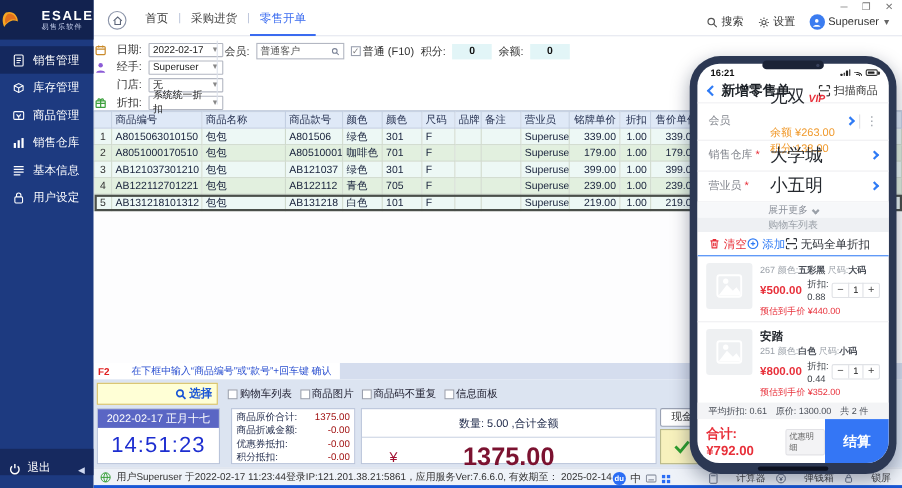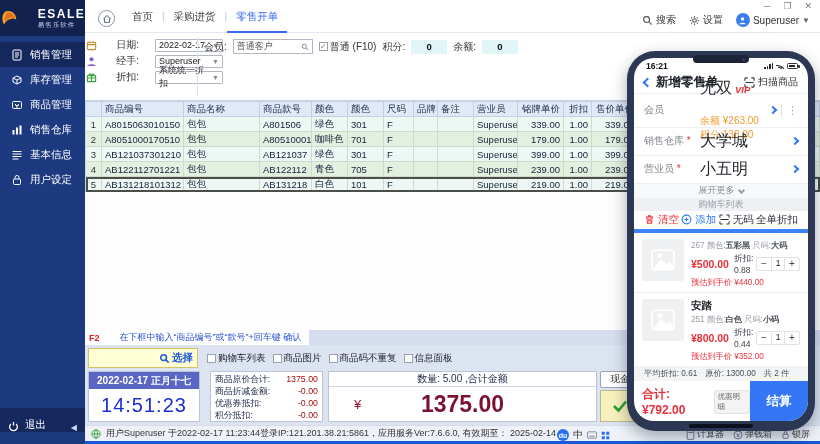--- a/index.html
+++ b/index.html
@@ -30,21 +30,21 @@
   .tab.active{color:#3a6bf0;box-shadow:inset 0 -2px 0 #3a6bf0}
   .tab-sep{color:#b9c2d8;font-size:10px}
   .userbar{position:absolute;right:10px;top:13px;display:flex;align-items:center;gap:13px;font-size:10px;color:#333}
   .userbar .cell{display:flex;align-items:center;gap:3px}
   .avatar{width:14px;height:14px;border-radius:50%;background:#3b7cf0;display:flex;align-items:center;justify-content:center}
   .caret{font-size:8px;color:#666}
 
   
   .form-area{position:absolute;left:85px;top:33px;width:735px;height:66px;background:#fff;z-index:3}
   .fcol{position:absolute;left:0;top:4px}
-  .frow{display:flex;align-items:center;gap:16px;height:16px;margin-bottom:0}
+  .frow{display:flex;align-items:center;gap:6px;height:16px;margin-bottom:0}
   .flabel{font-size:10px;color:#333;width:26px;text-align:right}
   .fselect{width:68px;height:13px;border:1px solid #b3b7c2;border-radius:1px;background:#fff;font-size:9px;color:#222;display:flex;align-items:center;padding:0 3px;justify-content:space-between}
   .fselect .caret{font-size:7px;color:#888}
   .vdiv{position:absolute;left:112px;top:4px;width:1px;height:58px;background:#dde1ea}
   .member-row{position:absolute;left:119px;top:6px;display:flex;align-items:center;gap:6px;font-size:10px;color:#333}
   .member-input{width:80px;height:15px;border:1px solid #b3b7c2;display:flex;align-items:center;justify-content:space-between;padding:0 3px;font-size:9px;color:#555;background:#fff}
   .chk{width:9px;height:9px;border:1px solid #9aa0ae;background:#fff;display:inline-flex;align-items:center;justify-content:center;font-size:8px;color:#777}
   .valbox{width:36px;height:14px;background:#e2f5f7;display:flex;align-items:center;justify-content:center;font-size:9.5px;font-weight:bold;color:#111}
 
   
@@ -64,40 +64,40 @@
   .hint-key{color:#e02020;font-weight:bold}
   .hint-text{color:#2a4fd0}
 
   
   .bottom-panel{position:absolute;left:85px;top:345px;width:735px;height:80px;background:#dce4f1}
   .search-yellow{position:absolute;left:3px;top:3px;width:110px;height:20px;background:#ffffd6;border:1px solid #d6c06a;display:flex;align-items:center;justify-content:flex-end;padding:0 4px;gap:2px}
   .search-yellow .lbl{color:#1a56d6;font-weight:bold;font-size:10.5px}
   .chk-row{position:absolute;left:122px;top:7px;display:flex;gap:7px;font-size:9.5px;color:#223}
   .chk-item{display:flex;align-items:center;gap:2px}
   .clock-panel{position:absolute;left:3px;top:26px;width:112px;height:51px;background:#fff;border:1px solid #b9c4da}
-  .date-strip{height:17px;background:#5a66c4;color:#fff;font-size:10px;font-weight:bold;display:flex;align-items:center;justify-content:center}
+  .date-strip{height:17px;background:#5a66c4;color:#fff;font-size:10px;font-weight:normal;display:flex;align-items:center;justify-content:center}
   .time-big{height:32px;display:flex;align-items:center;justify-content:center;font-size:20px;color:#1d2ed0;letter-spacing:1px}
   .totals-panel{position:absolute;left:125px;top:26px;width:113px;height:51px;background:#fff;border:1px solid #b9c4da;padding:2px 4px;display:flex;flex-direction:column;justify-content:space-between}
   .t-row{display:flex;justify-content:space-between;font-size:8.8px;color:#1c2748}
   .t-row .v{color:#a01010}
   .amount-panel{position:absolute;left:243px;top:26px;width:269px;height:51px;background:#fff;border:1px solid #b9c4da}
-  .amount-head{height:15px;border-bottom:1px solid #cdd5e4;display:flex;align-items:center;justify-content:center;font-size:10px;color:#1c2748}
+  .amount-head{height:26px;border-bottom:1px solid #cdd5e4;display:flex;align-items:center;justify-content:center;font-size:10px;color:#1c2748}
   .amount-body{position:relative;height:34px;display:flex;align-items:center;justify-content:center}
   .amount-cur{position:absolute;left:25px;color:#a01030;font-size:13px}
   .amount-num{font-size:23px;font-weight:bold;color:#7b1230}
   .cash-btn{position:absolute;left:515px;top:26px;width:40px;height:17px;background:#fff;border:1px solid #9aa2b4;border-radius:2px;display:flex;align-items:center;justify-content:center;font-size:9.5px;color:#333}
   .check-btn{position:absolute;left:515px;top:45px;width:40px;height:32px;background:#f7f1bd;border:1px solid #b9b98a;display:flex;align-items:center;justify-content:center}
 
   
   .status-bar{position:absolute;left:85px;top:425px;width:735px;height:16px;background:#eef2f8;border-top:1px solid #d7dde8;display:flex;align-items:center;padding:0 6px;font-size:9px;color:#333}
   .status-bar .txt{margin-left:5px;white-space:nowrap}
   .tray{position:absolute;right:210px;top:2px;display:flex;align-items:center;gap:4px}
   .du-badge{width:12px;height:12px;border-radius:50%;background:#2a6df5;color:#fff;font-size:7px;font-weight:bold;display:flex;align-items:center;justify-content:center}
   .tools{position:absolute;right:10px;top:2px;display:flex;gap:9px;font-size:9px;color:#444}
-  .tool{display:flex;align-items:center;gap:2px}
+  .tool{display:flex;align-items:center;gap:16px}
   .blue-strip{position:absolute;left:85px;top:441px;width:735px;height:3px;background:#1857d5}
 
   
   .phone{position:absolute;left:627px;top:51px;width:188px;height:380px;background:#2c3853;border-radius:28px;z-index:50;box-shadow:0 6px 16px rgba(10,20,50,.35);padding:7px 7px 10px 7px}
   .screen{position:relative;width:100%;height:100%;background:#fff;border-radius:20px;overflow:hidden;display:flex;flex-direction:column}
   .notch{position:absolute;left:50%;transform:translateX(-50%);top:4px;width:56px;height:8px;background:#1b2336;border-radius:5px;display:flex;align-items:center;justify-content:flex-end;padding-right:4px}
   .p-status{height:15px;display:flex;align-items:center;justify-content:space-between;padding:2px 10px 0 12px}
   .p-time{font-size:8.5px;font-weight:bold;color:#111}
   .p-sticons{display:flex;align-items:center;gap:3px}
   .sig{display:flex;align-items:flex-end;gap:1px}
@@ -118,21 +118,21 @@
   .p-label{width:52px;font-size:10px;color:#80848c;flex:none}
   .req{color:#e8303a}
   .p-val{font-size:16px;color:#24282e}
   .p-row .right{margin-left:auto;display:flex;align-items:center;gap:5px}
   .mini-div{width:1px;height:13px;background:#e0e0e4}
   .kebab{color:#9aa0a8;font-size:11px;letter-spacing:0}
   .vip{color:#e8303a;font-size:9.5px;font-weight:bold;font-style:italic;margin-left:3px}
   .mem-sub{font-size:10px;color:#f09a2d;margin-top:15px}
   .p-expand{height:16px;background:#f7f8fa;display:flex;align-items:center;justify-content:center;gap:4px;font-size:9px;color:#8a8f99}
   .p-carttitle{height:14px;background:#eef0f3;display:flex;align-items:center;justify-content:center;font-size:9px;color:#9aa0a8}
-  .p-toolbar{height:24px;display:flex;align-items:center;justify-content:space-between;padding:0 10px;background:#fff;border-bottom:4px solid #3b82f6}
+  .p-toolbar{height:24px;display:flex;align-items:center;padding:0 10px;background:#fff;border-bottom:1px solid #3b82f6}
   .tb-btn{display:flex;align-items:center;gap:3px;font-size:10.5px;color:#2d3138}
   .cart-item{display:flex;padding:6px 8px 4px 8px;gap:7px}
   .thumb{width:42px;height:42px;background:#eef0f2;border-radius:3px;flex:none;display:flex;align-items:center;justify-content:center}
   .ci-body{flex:1;min-width:0}
   .ci-name{font-size:10.5px;font-weight:bold;color:#24282e}
   .ci-attrs{font-size:8.2px;color:#9aa0a8;margin-top:1px}
   .ci-attrs b{color:#4a4f58;font-weight:bold}
   .ci-price-row{display:flex;align-items:center;margin-top:2px}
   .ci-price{font-size:10.5px;font-weight:bold;color:#e8303a}
   .ci-disc{font-size:8.5px;color:#3a3f46;margin-left:5px}
@@ -303,20 +303,28 @@
       <div class="frow">
         <span class="ic" style="width: 12px;">
           <svg width="11" height="11" viewBox="0 0 12 12" fill="#8b5bd6">
             <circle cx="6" cy="3.6" r="2.2"></circle>
             <path d="M1.5 11C2 8.2 10 8.2 10.5 11Z"></path>
           </svg>
         </span>
         <span class="flabel">经手:</span>
         <span class="fselect">
           <span>Superuser</span>
+          <span class="caret">▼</span>
+        </span>
+      </div>
+      <div class="frow">
+        <span class="ic" style="width: 12px;"></span>
+        <span class="flabel">门店:</span>
+        <span class="fselect">
+          <span>无</span>
           <span class="caret">▼</span>
         </span>
       </div>
       <div class="frow">
         <span class="ic" style="width: 12px;">
           <svg width="11" height="11" viewBox="0 0 12 12" fill="none" stroke="#3ca03c" stroke-width="1.2">
             <rect x="1.5" y="4" width="9" height="6.5" rx="0.5"></rect>
             <path d="M6 4v6.5M1.5 6.5h9M3.5 4C2.5 2 5.5 1 6 4 6.5 1 9.5 2 8.5 4"></path>
           </svg>
         </span>

